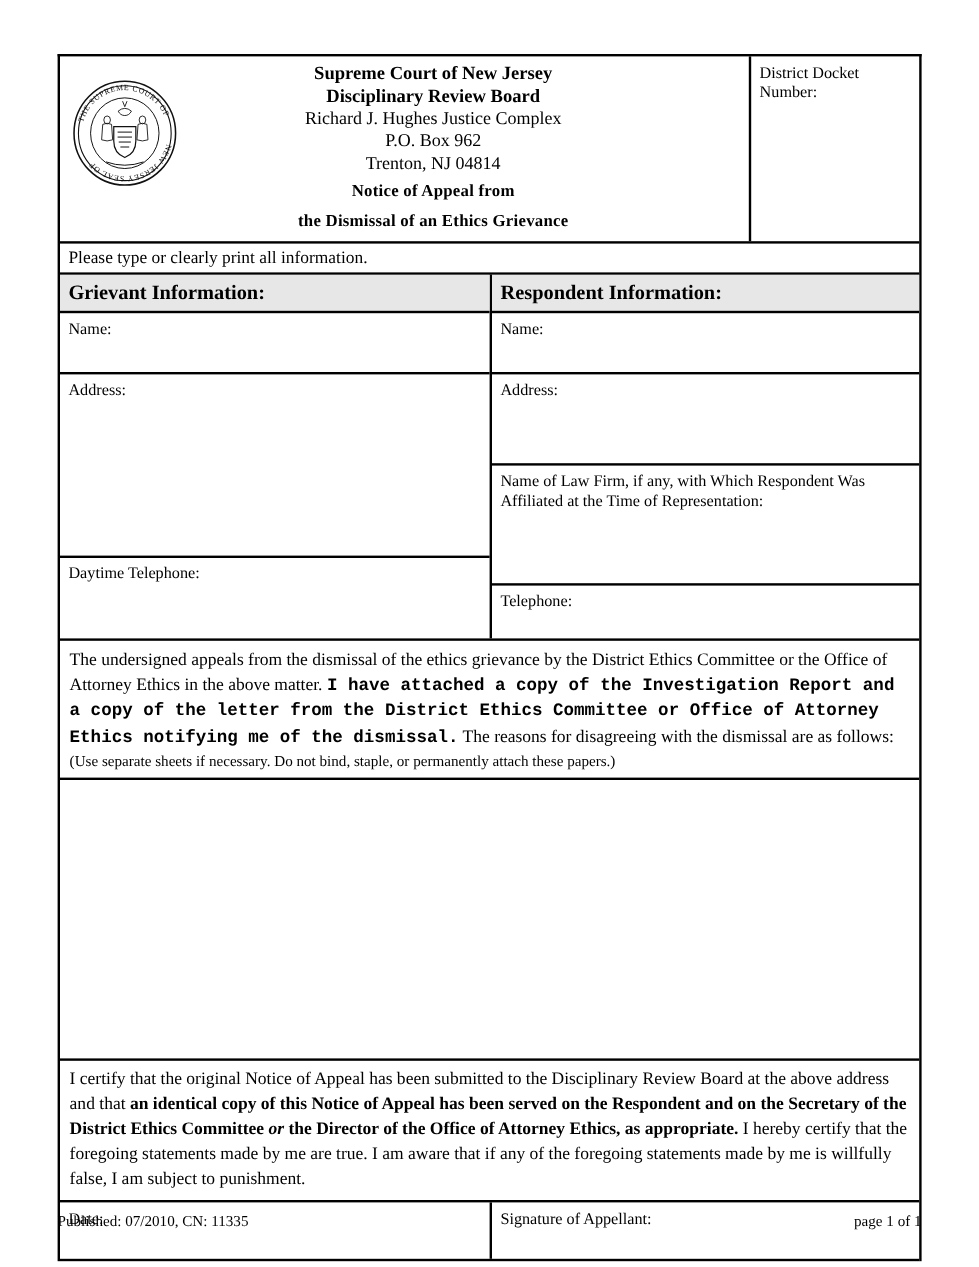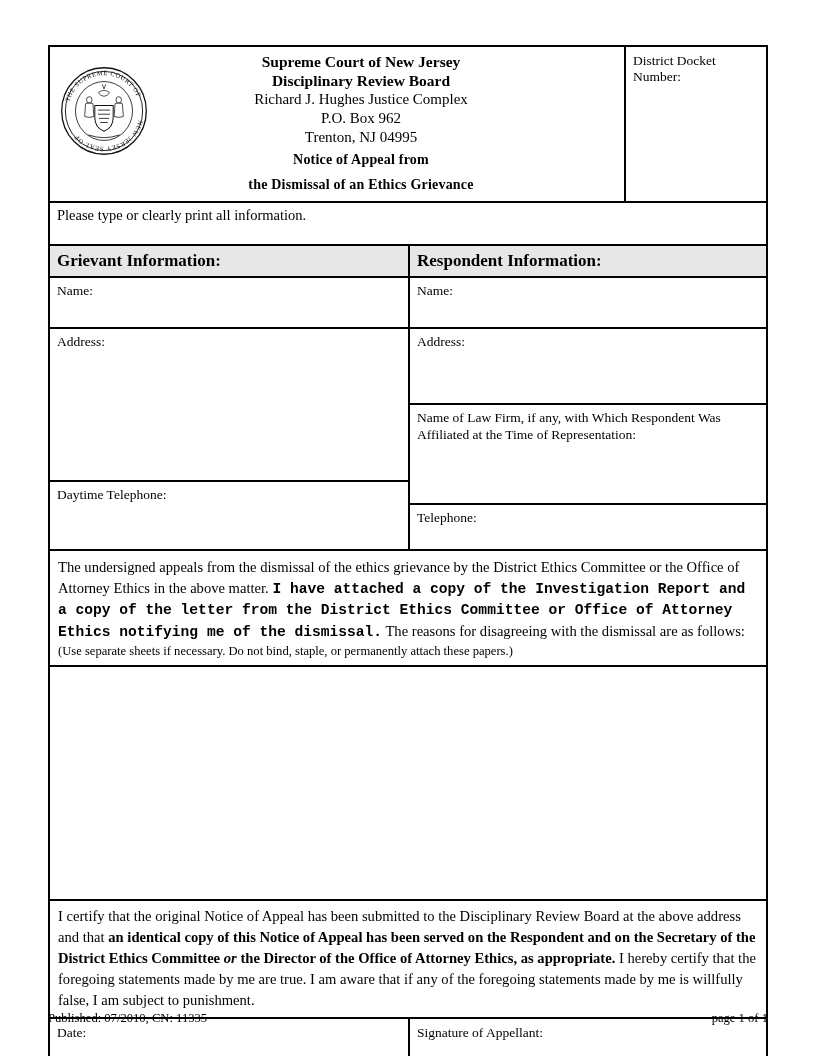--- a/index.html
+++ b/index.html
@@ -81,21 +81,21 @@
     border-left: 2px solid #000;
     box-sizing: border-box;
     padding: 6px 5px 0 7px;
     font-size: 13.5px;
     line-height: 16px;
   }
 
   
   .instruction {
     border-bottom: 2px solid #000;
-    padding: 3px 0 20px 7px;
+    padding: 3px 0 3px 7px;
     font-size: 14.5px;
     line-height: 18px;
   }
 
   
   .two-col {
     display: flex;
     align-items: stretch;
     border-radius: 10px;
   }
@@ -247,21 +247,21 @@
 
             <path d="M33 76 q17 6 34 0" fill="none" stroke="#111" stroke-width="0.9"></path>
           </svg>
         </div>
 
         <div class="header-text">
           <div class="hl-bold">Supreme Court of New Jersey</div>
           <div class="hl-bold">Disciplinary Review Board</div>
           <div class="hl-reg">Richard J. Hughes Justice Complex</div>
           <div class="hl-reg">P.O. Box 962</div>
-          <div class="hl-reg">Trenton, NJ 04995</div>
+          <div class="hl-reg">Trenton, NJ 04814</div>
           <div class="hl-title">Notice of Appeal from</div>
           <div class="hl-title">the Dismissal of an Ethics Grievance</div>
         </div>
       </div>
 
       <div class="header-docket">
         <span>District Docket Number:</span>
       </div>
     </div>
 

